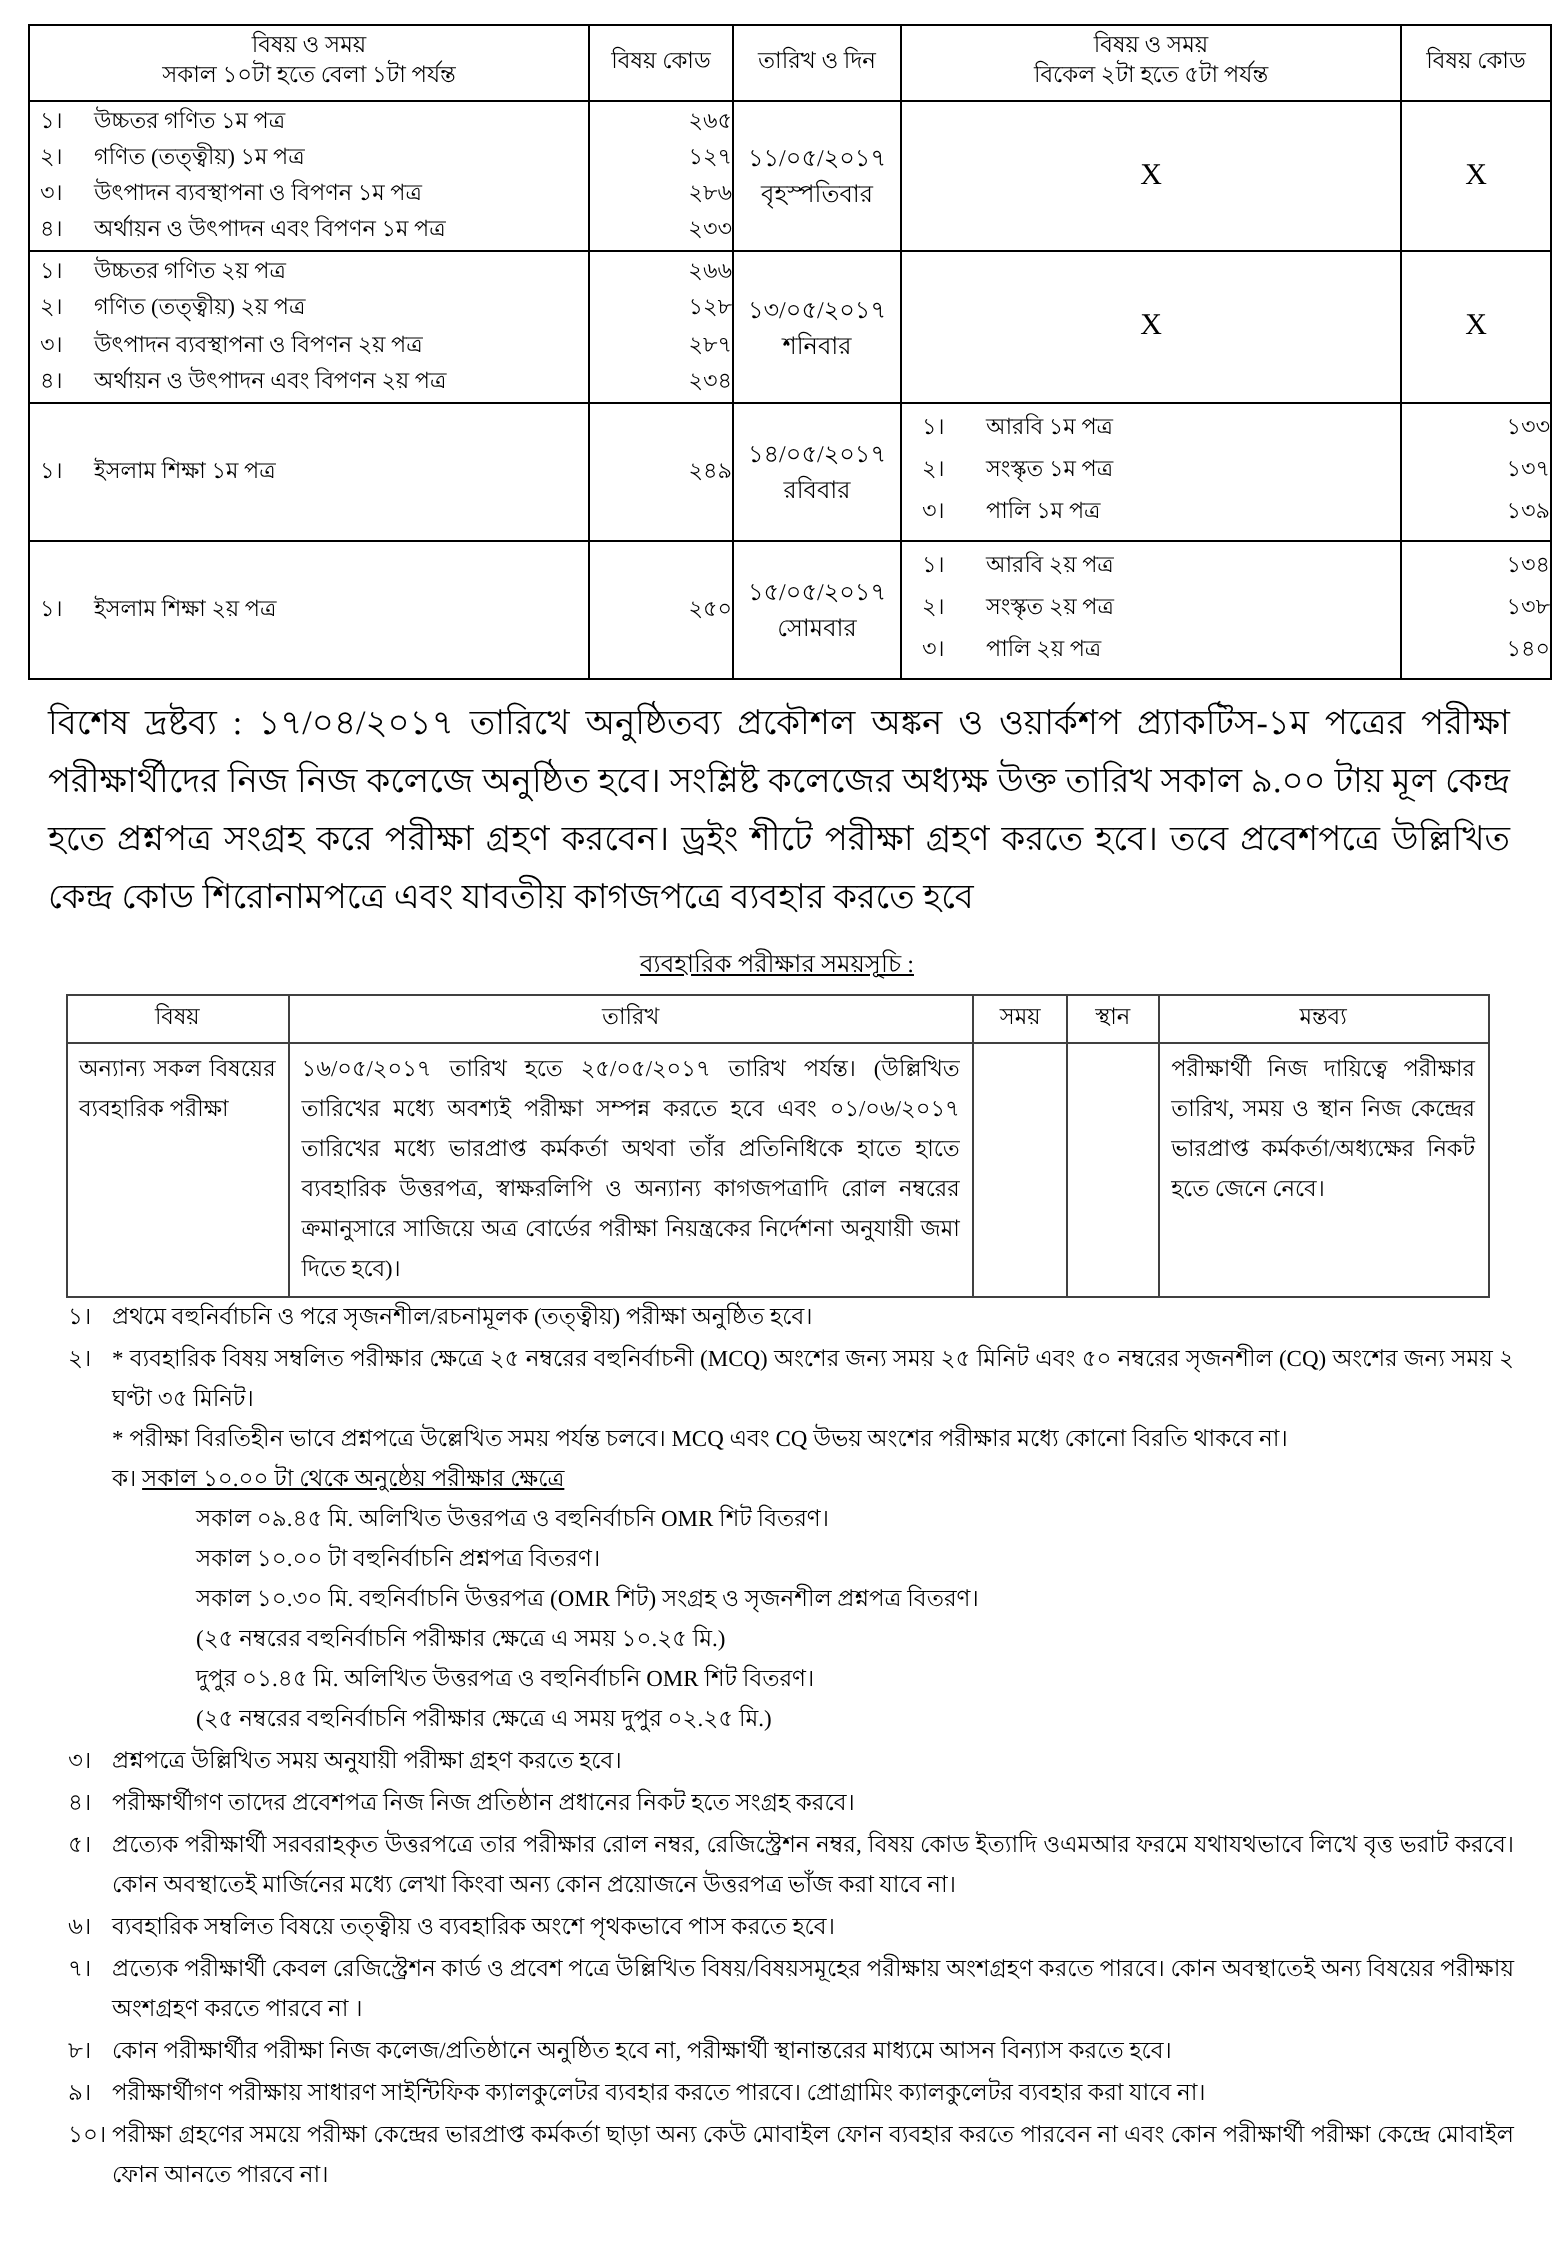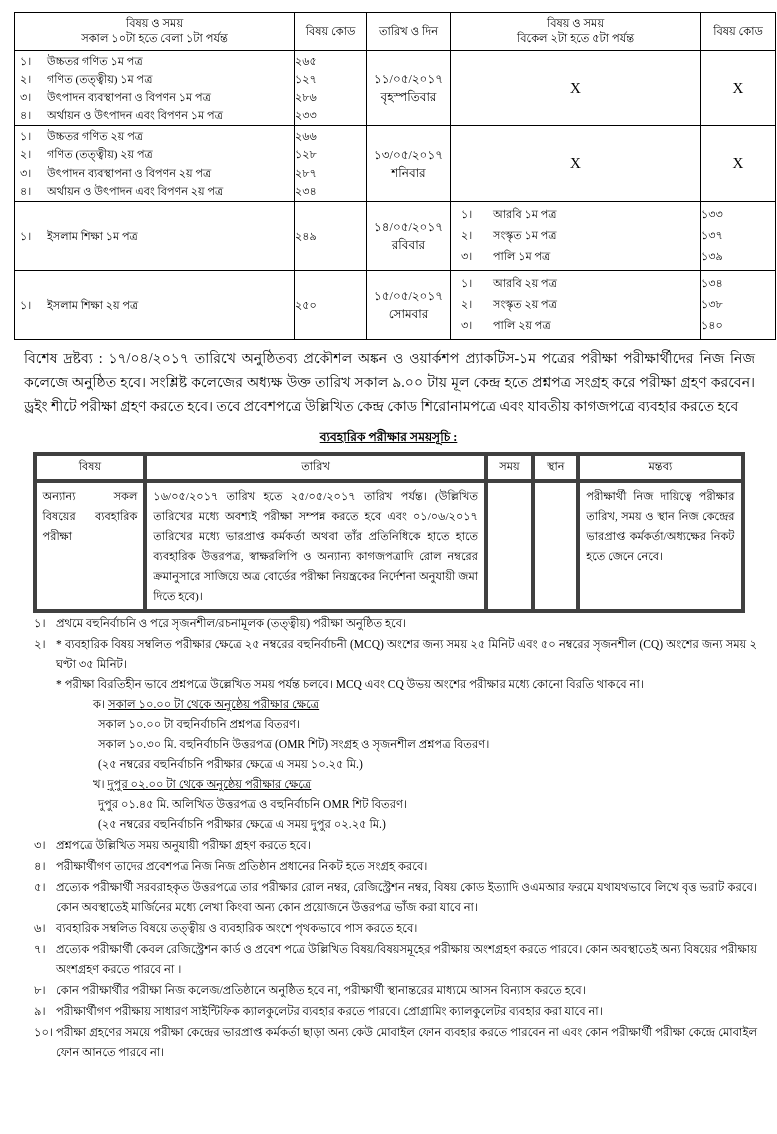--- a/index.html
+++ b/index.html
@@ -56,21 +56,21 @@
     white-space: nowrap;
   }
   .subj-list li .sn {
     width: 26px;
     padding-left: 5px;
     box-sizing: border-box;
     flex: 0 0 26px;
   }
   .subj-list li .nm { padding-left: 6px; }
 
-  .code-col { text-align: left; line-height: 1.62; padding: 1px 0; font-family: Liberation Serif, serif; }
+  .code-col { text-align: right; line-height: 1.62; padding: 1px 0; font-family: Liberation Serif, serif; }
   .code-col div { line-height: 1.62; }
 
   .date-cell {
     text-align: center;
     line-height: 1.5;
     font-size: 12px;
   }
   .xmark {
     text-align: center;
     font-size: 15px;
@@ -88,44 +88,44 @@
     padding-left: 10px;
     box-sizing: border-box;
     flex: 0 0 34px;
   }
   .right-list li .nm { padding-left: 8px; }
   .code-col.wide div { line-height: 1.9; }
 
   
   .note {
     margin: 7px 8px 0 10px;
-    font-size: 14px;
+    font-size: 17px;
     line-height: 1.72;
     text-align: justify;
     text-justify: inter-word;
   }
 
   
   .prac-heading {
     text-align: center;
     font-size: 12.2px;
     margin: 9px 0 4px 0;
-    font-weight: bold;
+    font-weight: normal;
   }
   .prac-heading span { text-decoration: underline; }
 
   table.practical {
     width: 712px;
     margin: 0 auto;
     border-collapse: collapse;
     table-layout: fixed;
     font-size: 11.3px;
   }
   table.practical th, table.practical td {
-    border: 4px solid #404040;
+    border: 1px solid #404040;
     padding: 3px 6px;
     vertical-align: top;
   }
   table.practical thead th {
     text-align: center;
     font-weight: normal;
     vertical-align: middle;
     padding: 2px 3px;
   }
   .p-col-sub  { width: 108px; }
@@ -154,21 +154,21 @@
   }
   .instr-row .num {
     flex: 0 0 34px;
     width: 34px;
     text-align: left;
     padding-left: 12px;
     box-sizing: border-box;
   }
   .instr-row .body { flex: 1 1 auto; text-align: justify; }
   .sub-star { line-height: 1.74; text-align: justify; }
-  .sub-lettered { line-height: 1.74; padding-left: 0; margin-left: 37px; }
+  .sub-lettered { line-height: 1.74; padding-left: 0; }
   .sub-lettered .ul { text-decoration: underline; }
   .sub-indent { padding-left: 42px; line-height: 1.74; }
 </style>
 </head>
 <body>
 
 <div class="page">
 
   <table class="routine">
     <colgroup>
@@ -381,24 +381,24 @@
         <div class="body">
           <div>প্রথমে বহুনির্বাচনি ও পরে সৃজনশীল/রচনামূলক (তত্ত্বীয়) পরীক্ষা অনুষ্ঠিত হবে।</div>
         </div>
       </div>
       <div class="instr-row">
         <div class="num">২।</div>
         <div class="body">
           <div class="sub-star">* ব্যবহারিক বিষয় সম্বলিত পরীক্ষার ক্ষেত্রে ২৫ নম্বরের বহুনির্বাচনী (MCQ) অংশের জন্য সময় ২৫ মিনিট এবং ৫০ নম্বরের সৃজনশীল (CQ) অংশের জন্য সময় ২ ঘণ্টা ৩৫ মিনিট।</div>
           <div class="sub-star">* পরীক্ষা বিরতিহীন ভাবে প্রশ্নপত্রে উল্লেখিত সময় পর্যন্ত চলবে। MCQ এবং CQ উভয় অংশের পরীক্ষার মধ্যে কোনো বিরতি থাকবে না।</div>
           <div class="sub-lettered"><span>ক। </span><span class="ul">সকাল ১০.০০ টা থেকে অনুষ্ঠেয় পরীক্ষার ক্ষেত্রে</span></div>
+          <div class="sub-indent">সকাল ০৯.৪৫ মি. অলিখিত উত্তরপত্র ও বহুনির্বাচনি OMR শিট বিতরণ।</div>
           <div class="sub-indent">সকাল ১০.০০ টা বহুনির্বাচনি প্রশ্নপত্র বিতরণ।</div>
           <div class="sub-indent">সকাল ১০.৩০ মি. বহুনির্বাচনি উত্তরপত্র (OMR শিট) সংগ্রহ ও সৃজনশীল প্রশ্নপত্র বিতরণ।</div>
           <div class="sub-indent">(২৫ নম্বরের বহুনির্বাচনি পরীক্ষার ক্ষেত্রে এ সময় ১০.২৫ মি.)</div>
-          <div class="sub-lettered"><span>খ। </span><span class="ul">দুপুর ০২.০০ টা থেকে অনুষ্ঠেয় পরীক্ষার ক্ষেত্রে</span></div>
           <div class="sub-indent">দুপুর ০১.৪৫ মি. অলিখিত উত্তরপত্র ও বহুনির্বাচনি OMR শিট বিতরণ।</div>
           <div class="sub-indent">(২৫ নম্বরের বহুনির্বাচনি পরীক্ষার ক্ষেত্রে এ সময় দুপুর ০২.২৫ মি.)</div>
         </div>
       </div>
       <div class="instr-row">
         <div class="num">৩।</div>
         <div class="body">
           <div>প্রশ্নপত্রে উল্লিখিত সময় অনুযায়ী পরীক্ষা গ্রহণ করতে হবে।</div>
         </div>
       </div>

